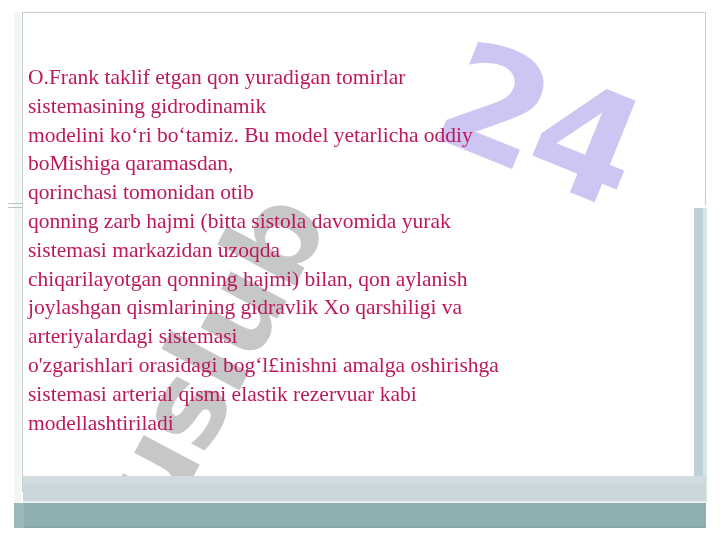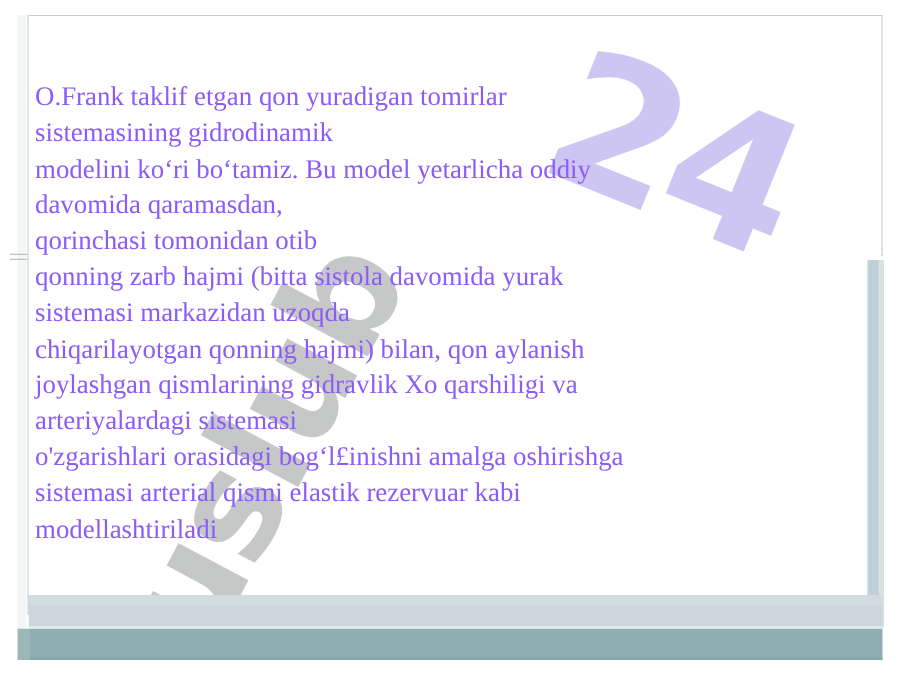--- a/index.html
+++ b/index.html
@@ -124,21 +124,21 @@
   }
 
   
   .textbox {
     position: absolute;
     left: 5px;
     top: 50px;
     width: 650px;
   }
   .line {
-    color: #8b5cf6;
+    color: #be185d;
     font-family: "Liberation Serif", serif;
     font-size: 21.5px;
     line-height: 28.8px;
     white-space: pre;
     position: relative;
     z-index: 3;
   }
 
   
   .band-light {
@@ -196,21 +196,21 @@
   <div class="canvas">
 
     <div class="wm-24">24</div>
 
     <div class="wm-grey">uslub</div>
 
     <div class="textbox">
       <div class="line">O.Frank taklif etgan qon yuradigan tomirlar</div>
       <div class="line">sistemasining gidrodinamik</div>
       <div class="line">modelini ko‘ri bo‘tamiz. Bu model yetarlicha oddiy</div>
-      <div class="line">davomida qaramasdan,</div>
+      <div class="line">boMishiga qaramasdan,</div>
       <div class="line">qorinchasi tomonidan otib</div>
       <div class="line">qonning zarb hajmi (bitta sistola davomida yurak</div>
       <div class="line">sistemasi markazidan uzoqda</div>
       <div class="line">chiqarilayotgan qonning hajmi) bilan, qon aylanish</div>
       <div class="line">joylashgan qismlarining gidravlik Xo qarshiligi va</div>
       <div class="line">arteriyalardagi sistemasi</div>
       <div class="line">o'zgarishlari orasidagi bog‘l£inishni amalga oshirishga</div>
       <div class="line">sistemasi arterial qismi elastik rezervuar kabi</div>
       <div class="line">modellashtiriladi</div>
     </div>

